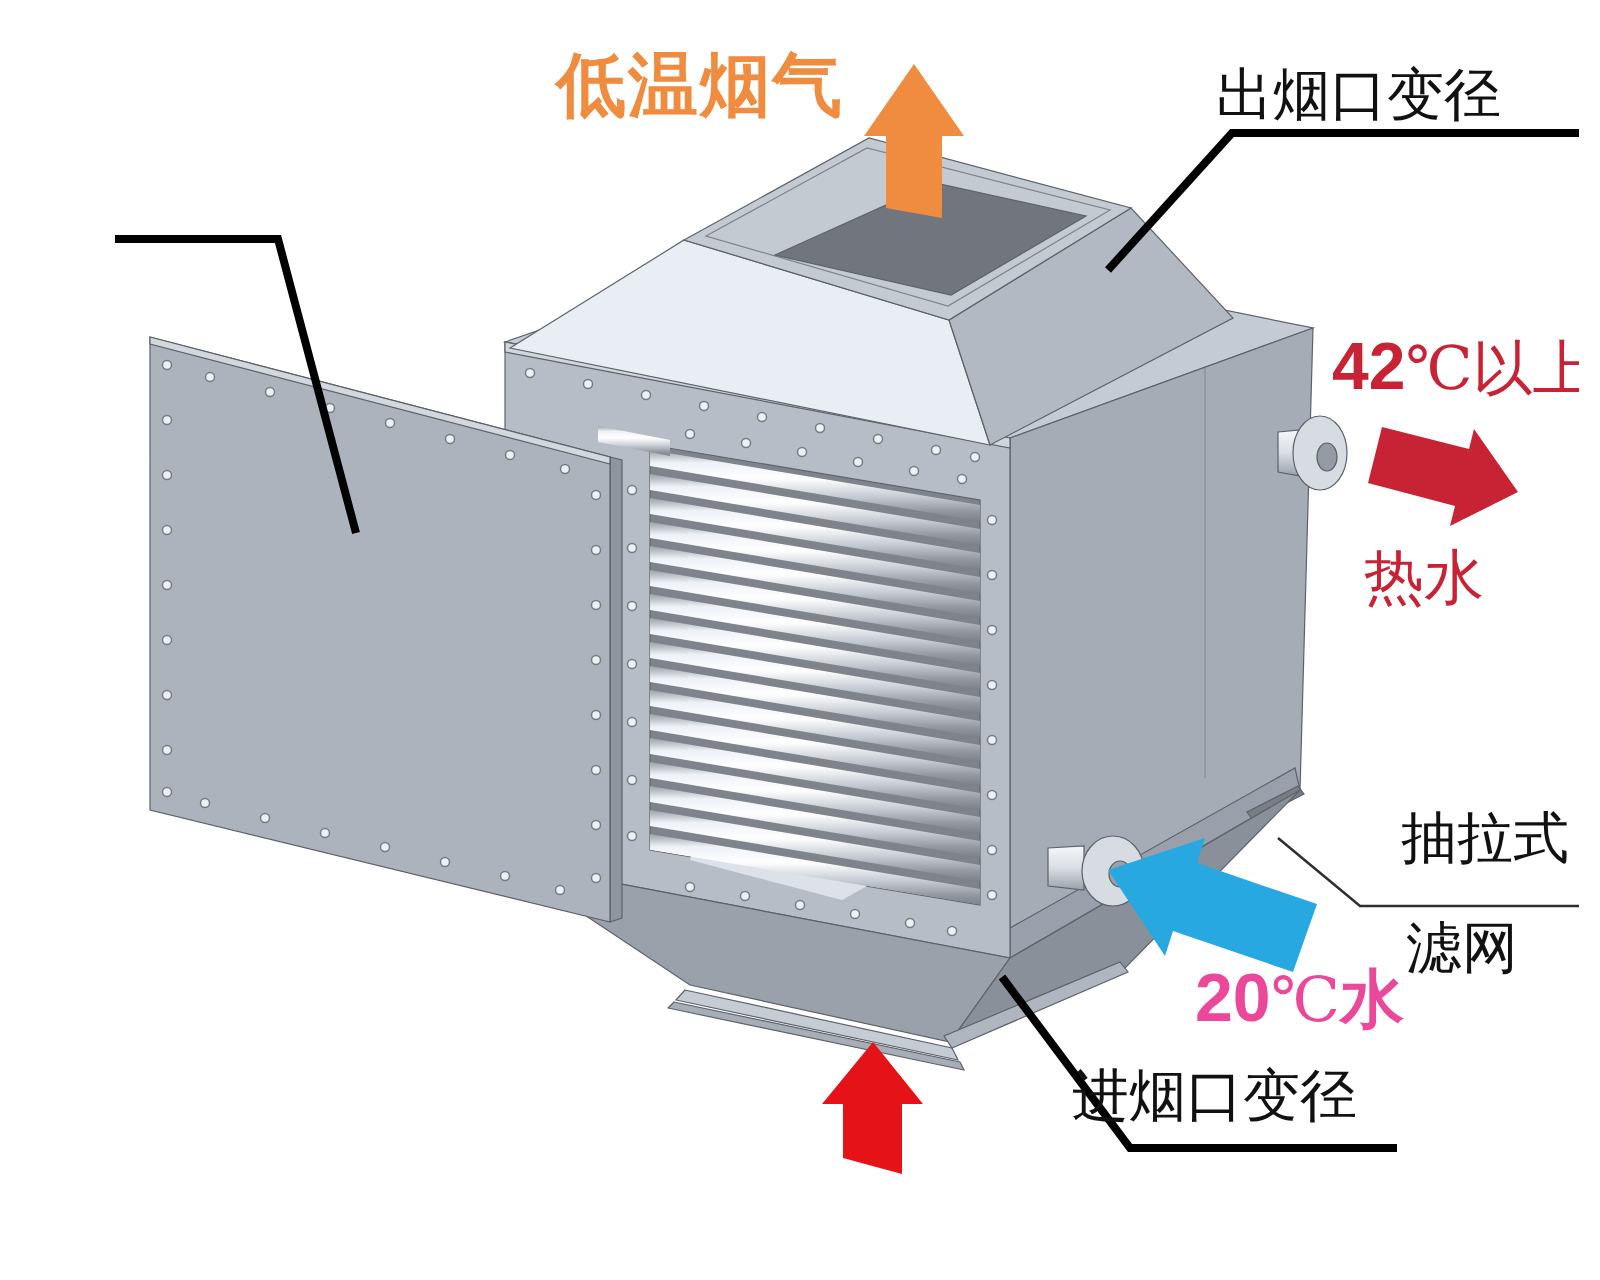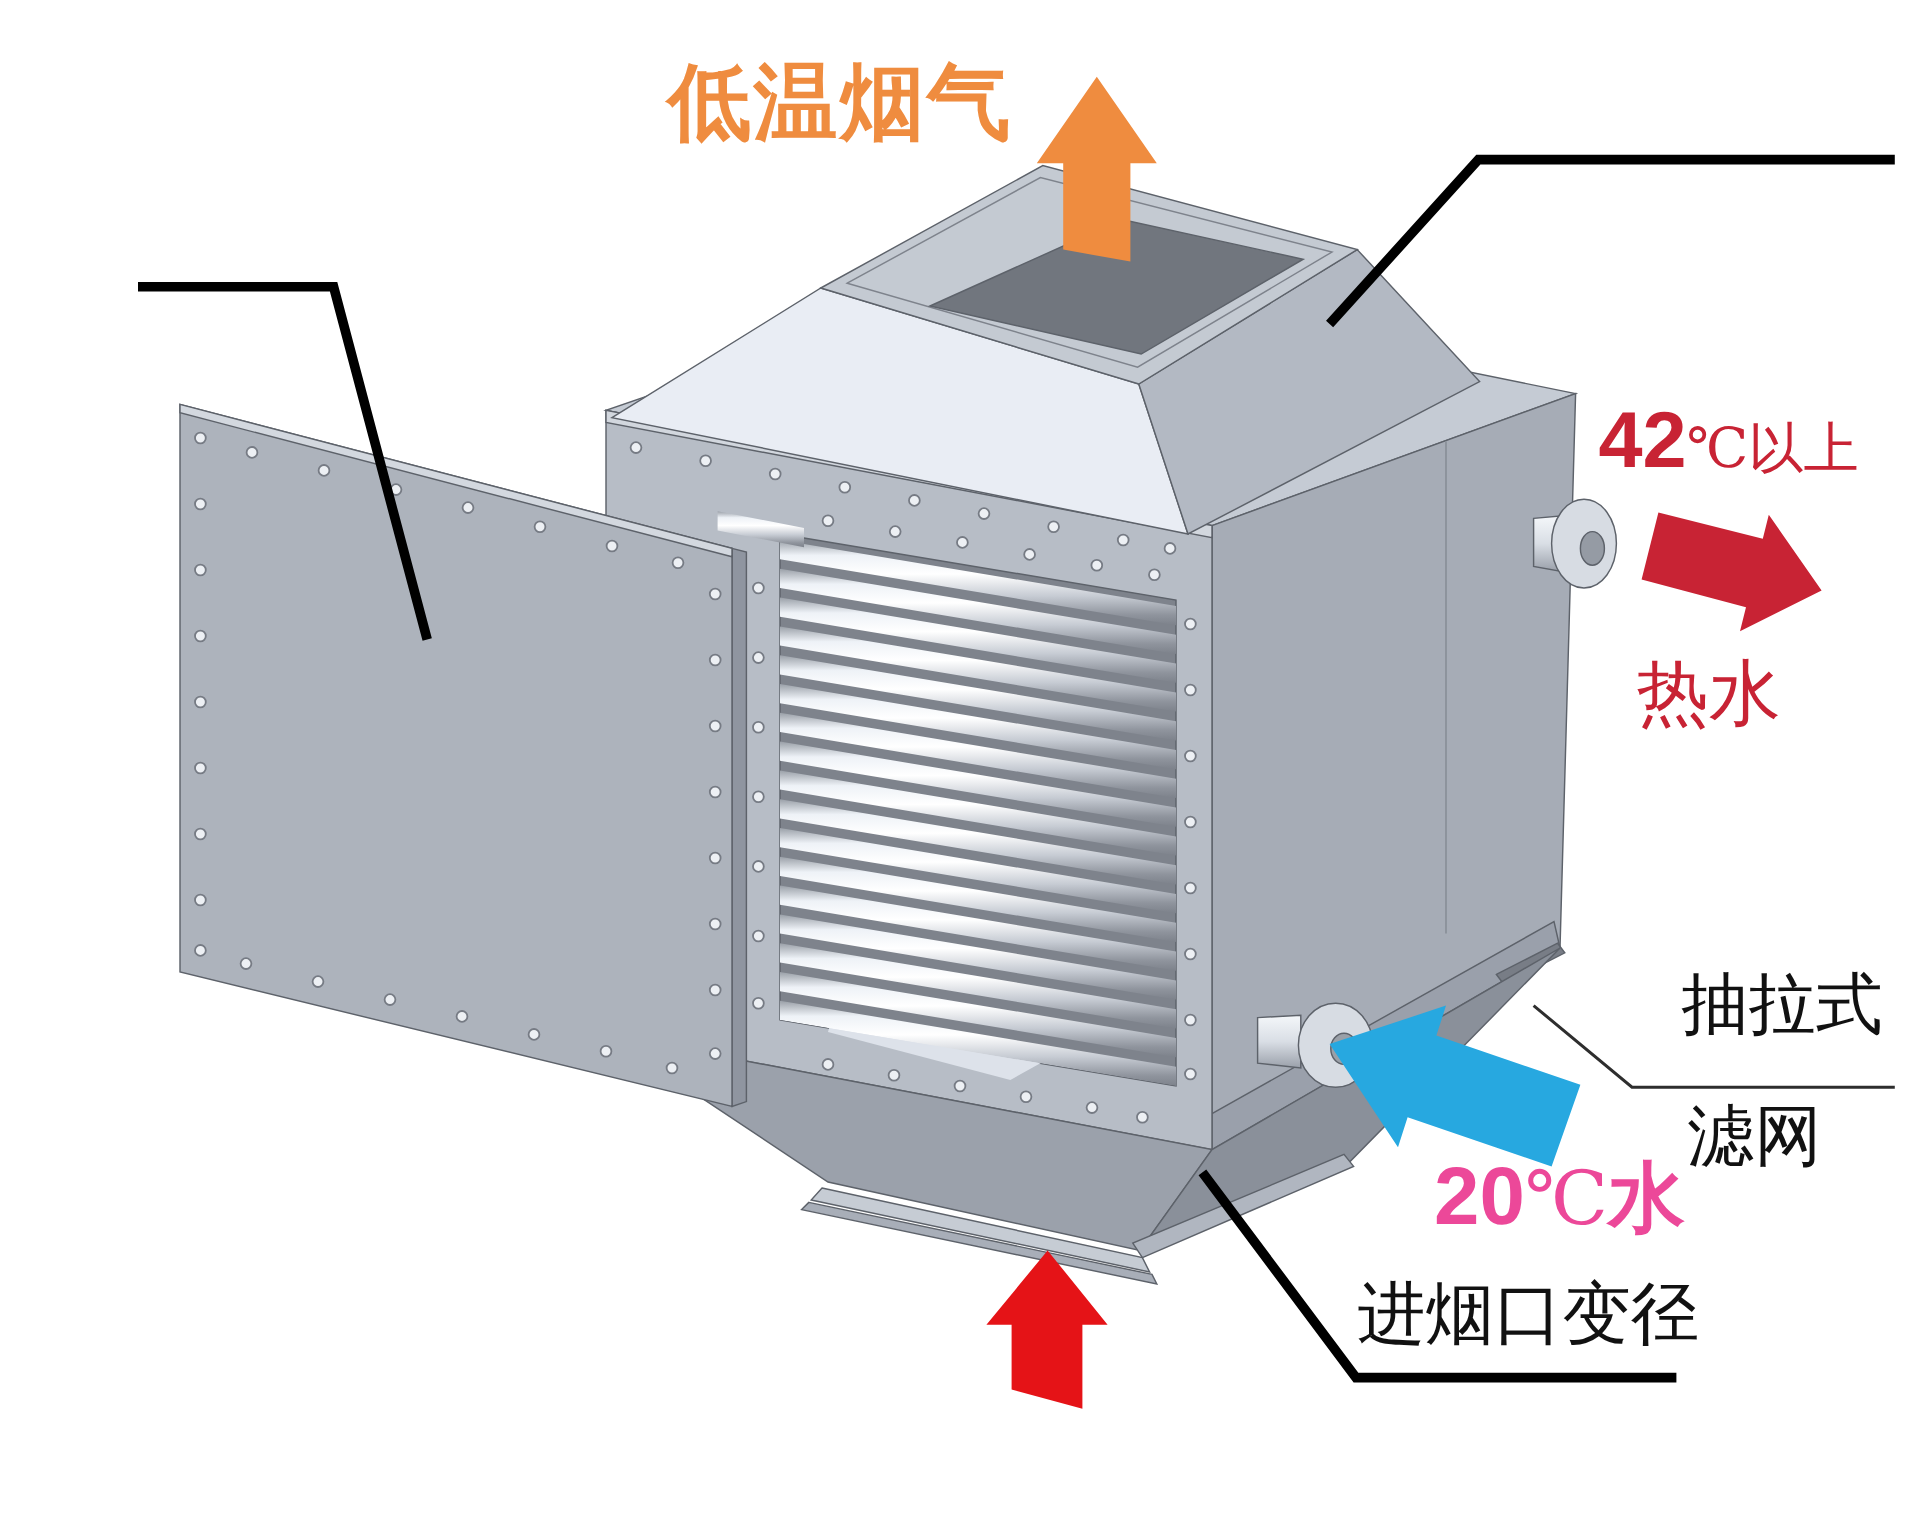--- a/index.html
+++ b/index.html
@@ -194,27 +194,28 @@
     </g>
 
     <polygon points="914,64 964,136 942,136 942,218 886,208 886,136 864,136" fill="#EF8C3F"></polygon>
     <polygon points="873,1042 923,1104 902,1104 902,1174 843,1158 843,1104 822,1104" fill="#E51317"></polygon>
     <polygon points="1518,492 1474,429 1469,449 1382,427 1368,483 1455,506 1450,526" fill="#C82334"></polygon>
     <polygon points="1108,870 1205,838 1197,863 1317,904 1293,972 1173,931 1165,956" fill="#27A8E0"></polygon>
   </svg>
 
   <div class="lbl sans-bold orange" style="left:556px;top:50px;font-size:70px;letter-spacing:2px;">低温烟气</div>
 
-
-
-  <div class="lbl sans-bold crimson" style="left:1332px;top:333px;font-size:66px;"><span>42</span><span class="unit" style="font-size:46px;">℃以上</span></div>
+  <div class="lbl serif ink" style="left:1216px;top:66px;font-size:57px;">出烟口变径</div>
+
+
+  <div class="lbl sans-bold crimson" style="left:1332px;top:333px;font-size:66px;"><span>42</span><span class="unit" style="font-size:60px;">℃以上</span></div>
 
   <div class="lbl serif crimson" style="left:1316px;top:548px;font-size:60px;margin-left:48px;">热水</div>
 
   <div class="lbl serif ink" style="left:1401px;top:810px;font-size:56px;text-align:center;">抽拉式</div>
 
   <div class="lbl serif ink" style="left:1406px;top:920px;font-size:56px;">滤网</div>
 
   <div class="lbl sans-bold blue" style="left:1195px;top:963px;font-size:68px;"><span>20</span><span class="unit" style="font-size:62px;">℃</span><span style="font-size:64px;">水</span></div>
 
-  <div class="lbl serif ink" style="left:1131px;top:1067px;font-size:57px;">进烟口变径</div>
+  <div class="lbl serif ink" style="left:1072px;top:1067px;font-size:57px;">进烟口变径</div>
 
 </div>
 
 </body></html>

